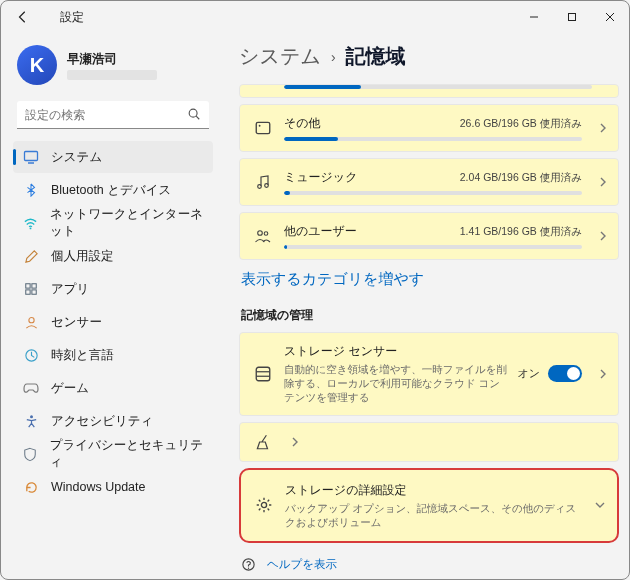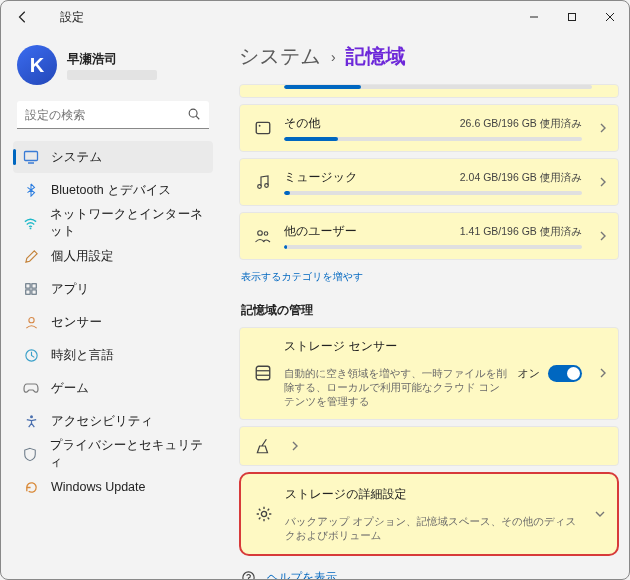--- a/index.html
+++ b/index.html
@@ -27,37 +27,37 @@
   .nav { display:flex; flex-direction:column; gap:1px; }
   .nav-item { display:flex; align-items:center; height:32px; padding:0 10px 0 10px; border-radius:4px; cursor:pointer; font-size:12.5px; color:#222; gap:12px; position:relative; }
   .nav-item.selected { background:#eaeaea; }
   .nav-item.selected::before { content:""; position:absolute; left:0; top:8px; bottom:8px; width:3px; background:#0067c0; border-radius:2px; }
   .nav-icon { width:16px; height:16px; display:flex;align-items:center;justify-content:center; }
 
   .main { flex:1; padding: 8px 10px 10px 18px; overflow:hidden; }
   .breadcrumb { display:flex; align-items:center; gap:10px; margin: 2px 0 14px 0; }
   .bc-sys { font-size:20px; color:#5a5a5a; }
   .bc-sep { font-size:14px; color:#5a5a5a; }
-  .bc-cur { font-size:20px; font-weight:700; color:#6d28d9; }
+  .bc-cur { font-size:20px; font-weight:700; color:#0f172a; }
 
   .card { background:#fef9c3; border:1px solid #e6e6e6; border-radius:4px; margin-bottom:6px; padding:10px 10px 10px 12px; display:flex; align-items:center; gap:10px; }
   .card .cicon { width:22px; display:flex; align-items:center; justify-content:center; color:#444; }
   .card-mid { flex:1; }
   .card-title { font-size:12px; color:#222; font-weight:500; }
-  .card-sub { font-size:10.5px; color:#6a6a6a; margin-top:11px; line-height:1.35; }
+  .card-sub { font-size:10.5px; color:#6a6a6a; margin-top:2px; line-height:1.35; }
   .card-size { font-size:10.5px; color:#444; text-align:right; white-space:nowrap; }
   .chev { color:#777; margin-left:6px; }
   .bar { height:4px; background:#e0e0e0; border-radius:3px; margin-top:5px; overflow:hidden; }
   .bar-fill { height:100%; background:#0067c0; border-radius:3px; }
 
   
   .card.topcut { padding-top:0; padding-bottom:8px; }
   .card.topcut .bar { margin-top:0; }
 
-  .link { font-size:10px; color:#0067c0; margin:4px 7px 12px 2px; cursor:pointer; display:inline-block; }
+  .link { font-size:15px; color:#0067c0; margin:4px 7px 12px 2px; cursor:pointer; display:inline-block; }
   .section-header { font-size:12px; font-weight:600; color:#222; margin: 6px 0 8px 2px; }
 
   .toggle-wrap { display:flex; align-items:center; gap:8px; }
   .toggle-label { font-size:11px; color:#333; }
   .toggle { width:34px; height:17px; border-radius:10px; background:#0067c0; position:relative; }
   .toggle-knob { position:absolute; right:2px; top:2px; width:13px; height:13px; background:#fff; border-radius:50%; }
 
   .card.highlight { border:2.5px solid #d73a3a; border-radius:10px; padding:12px 12px; }
 
   .bottom-links { margin-top:14px; display:flex; flex-direction:column; gap:10px; }

